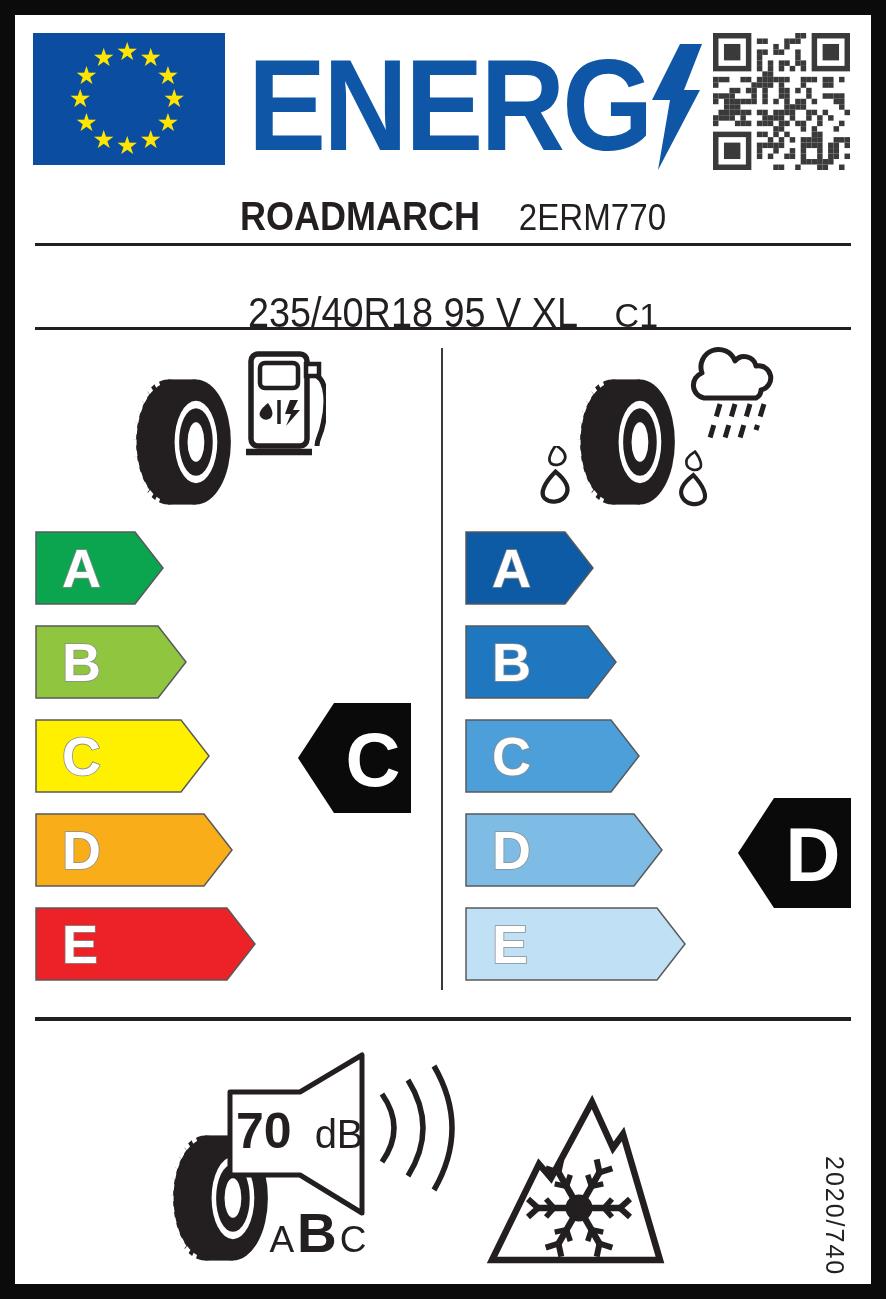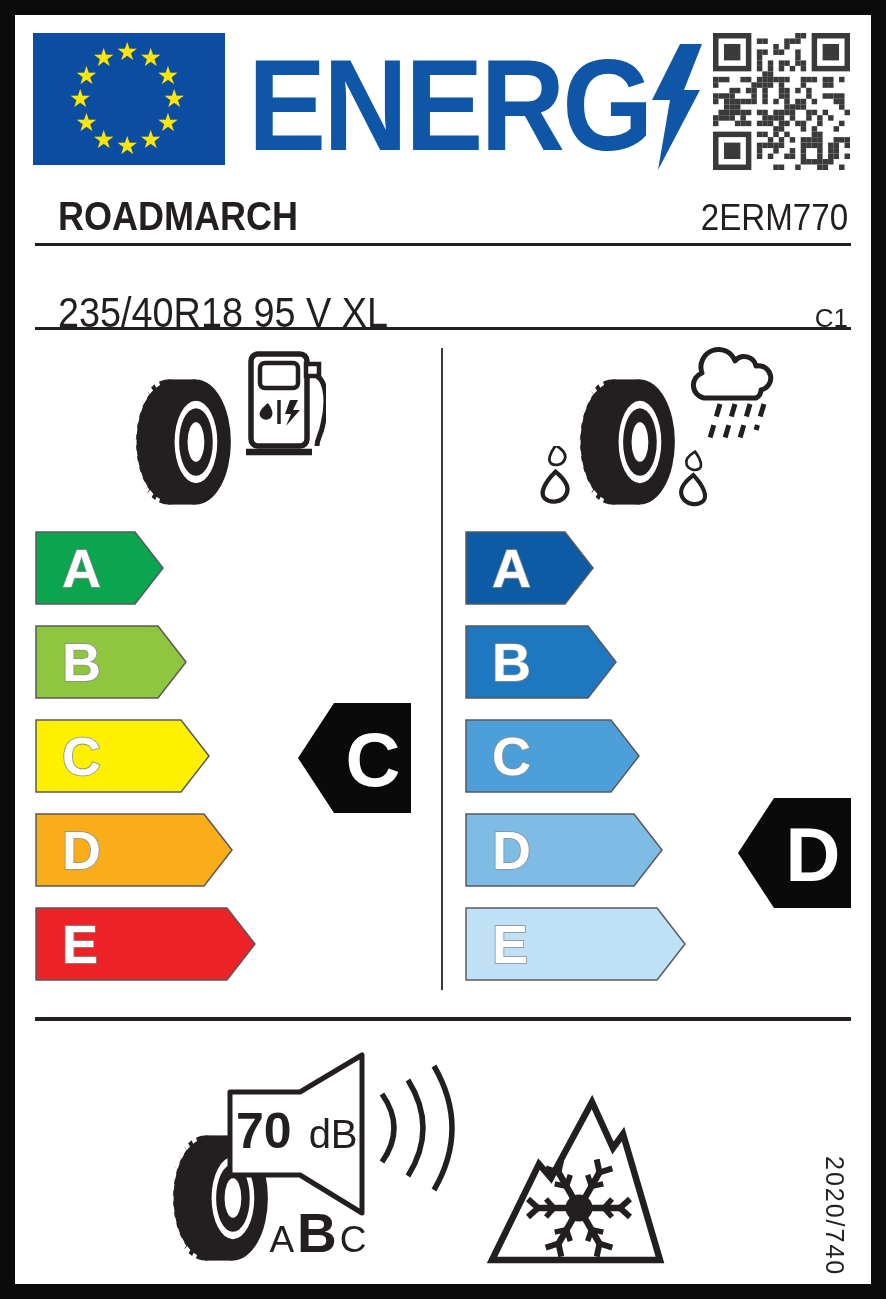--- a/index.html
+++ b/index.html
@@ -9,29 +9,29 @@
     font-family:"Liberation Sans", sans-serif; color:#231F20; overflow:hidden;
   }
   .abs{position:absolute;}
   
   .flag{left:33px; top:33px; width:192px; height:132px; background:#0A4DA1;}
   .flag .star{position:absolute; font-size:25px; line-height:1; color:#FFE500;}
   
   .energ{left:248px; top:40px; font-size:130px; line-height:1; font-weight:bold;
          letter-spacing:-3px; transform:scaleX(.9); transform-origin:left top; color:#0F57A6;}
   
-  .textrow{left:58px; right:38px; display:flex; justify-content:space-between; align-items:baseline; line-height:1;}
+  .textrow{left:58px; right:38px; display:flex; justify-content:center; align-items:baseline; line-height:1;}
   .brand{font-size:40px; font-weight:bold; transform:scaleX(.9); transform-origin:left bottom;}
   .model{font-size:36px; transform:scaleX(.92); transform-origin:right bottom;}
   .size{font-size:42px; transform:scaleX(.9); transform-origin:left bottom;}
-  .tclass{font-size:26px;}
+  .tclass{font-size:34px;}
   .rule{left:35px; width:816px; height:4px; background:#231F20;}
   .vdivider{left:441px; top:348px; width:2px; height:642px; background:#3a3a3a;}
   
-  .noiseval{left:236px; top:1106px; display:flex; align-items:baseline; gap:17px; line-height:1;}
+  .noiseval{left:236px; top:1106px; display:flex; align-items:baseline; gap:23px; line-height:1;}
   .noiseval .num{font-size:50px; font-weight:bold;}
   .noiseval .unit{font-size:40px;}
   .abc{left:266px; top:1206px; width:104px; display:flex; justify-content:center; align-items:baseline; gap:3px; line-height:1;}
   .abc .n{font-size:37px; font-weight:400;}
   .abc .hl{font-size:55px; font-weight:bold;}
   .reg{left:822px; top:1156px; writing-mode:vertical-rl; font-size:25px; letter-spacing:2px; line-height:1;}
   svg{display:block;}
 </style>
 </head>
 <body>

